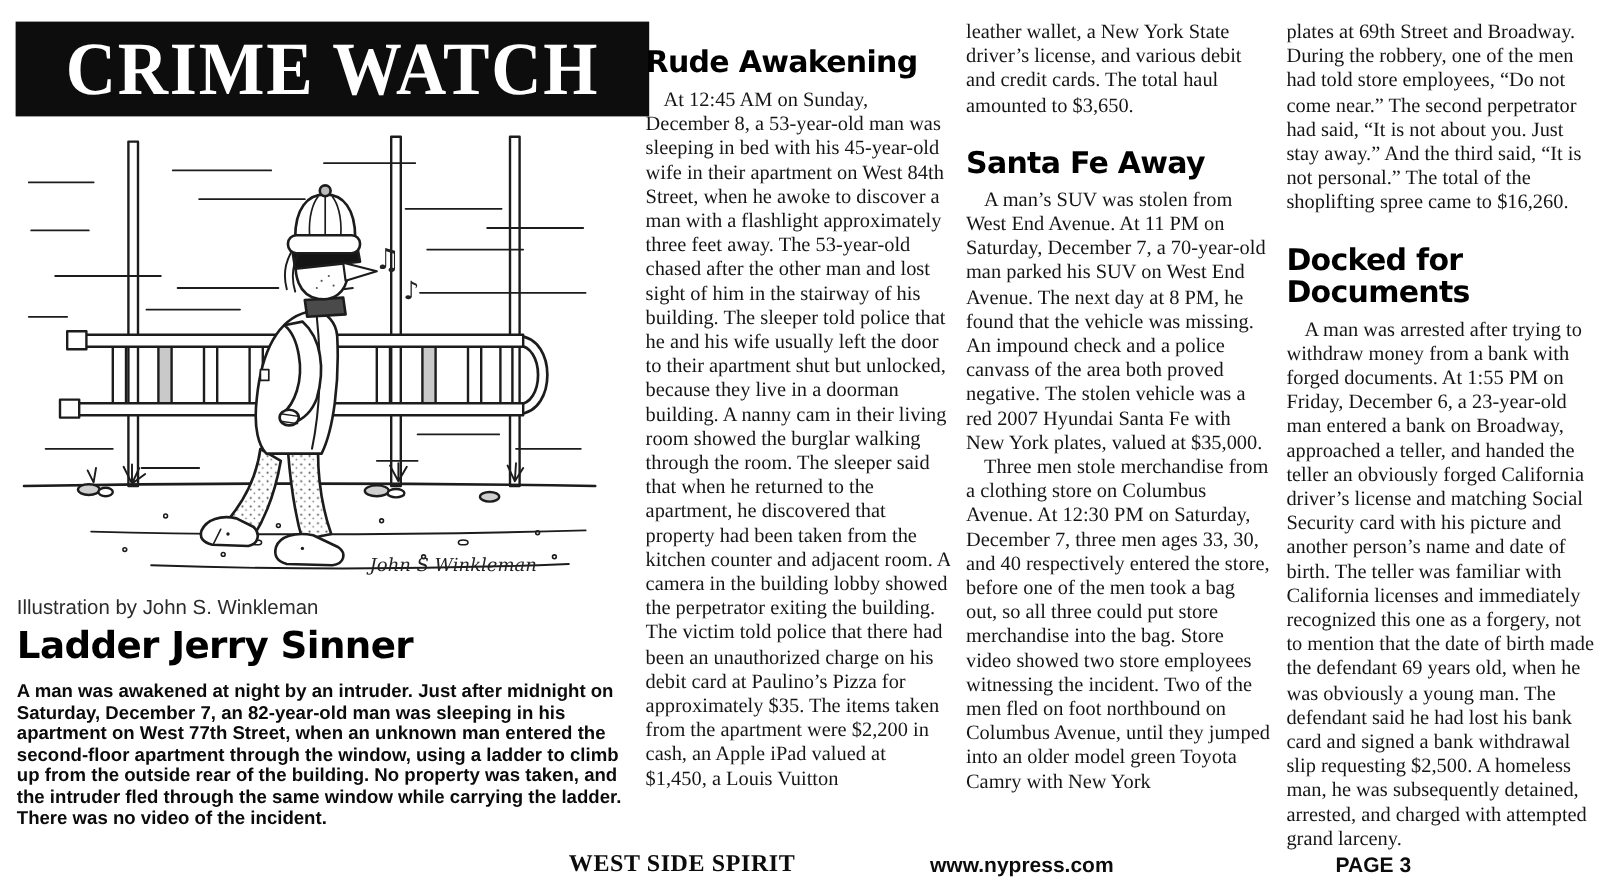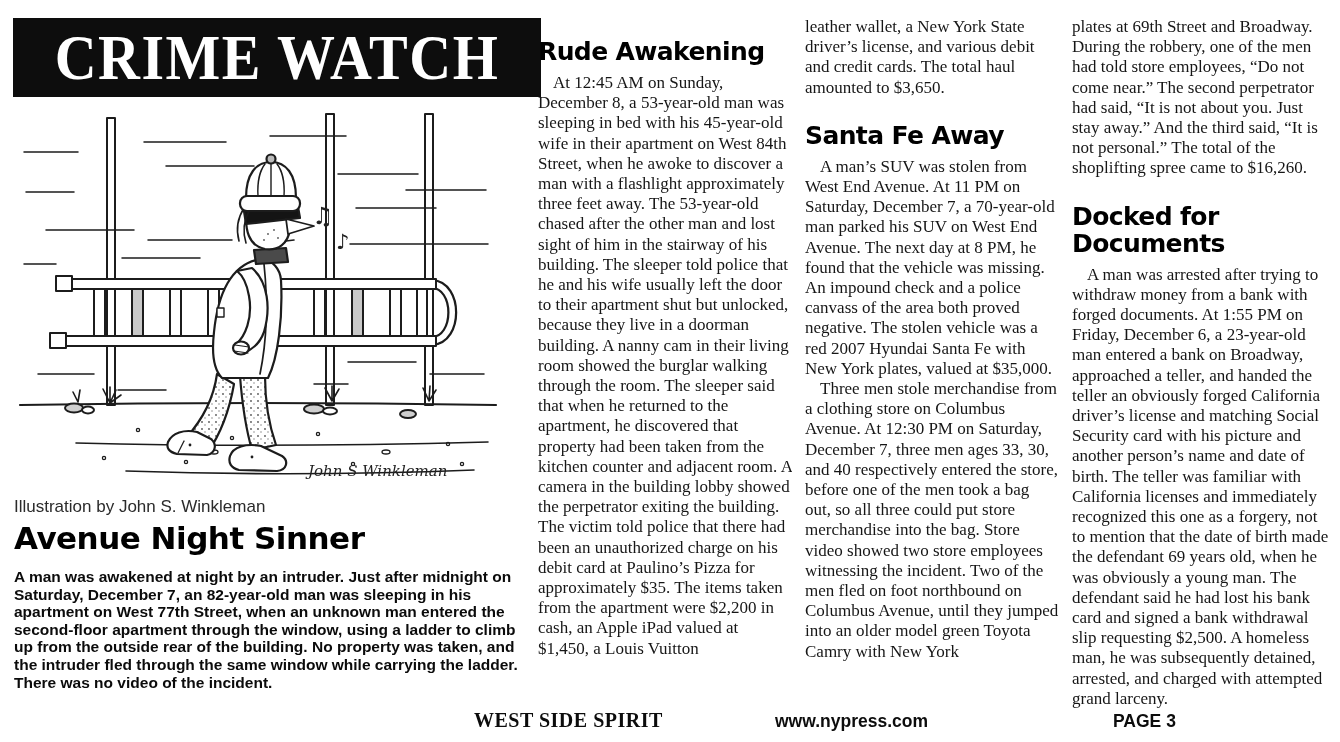--- a/index.html
+++ b/index.html
@@ -184,21 +184,21 @@
           <text x="294" y="112" font-family="DejaVu Sans, sans-serif" font-size="24">♫</text>
           <text x="318" y="137" font-family="DejaVu Sans, sans-serif" font-size="21">♪</text>
         </g>
 
         <text x="290" y="364" stroke="none" fill="#222" font-family="DejaVu Serif, serif" font-style="italic" font-size="15">John S Winkleman</text>
       </g>
     </svg>
   </figure>
 
   <div id="credit">Illustration by John S. Winkleman</div>
-  <h2 id="headline">Avenue Night Sinner</h2>
+  <h2 id="headline">Ladder Jerry Sinner</h2>
   <p id="lede">A man was awakened at night by an intruder. Just after midnight on Saturday, December 7, an 82-year-old man was sleeping in his apartment on West 77th Street, when an unknown man entered the second-floor apartment through the window, using a ladder to climb up from the outside rear of the building. No property was taken, and the intruder fled through the same window while carrying the ladder. There was no video of the incident.</p>
 
   <section class="col" id="col2">
     <h3 class="section-head">Rude Awakening</h3>
     <p class="body-text indent">At 12:45 AM on Sunday, December 8, a 53-year-old man was sleeping in bed with his 45-year-old wife in their apartment on West 84th Street, when he awoke to discover a man with a flashlight approximately three feet away. The 53-year-old chased after the other man and lost sight of him in the stairway of his building. The sleeper told police that he and his wife usually left the door to their apartment shut but unlocked, because they live in a doorman building. A nanny cam in their living room showed the burglar walking through the room. The sleeper said that when he returned to the apartment, he discovered that property had been taken from the kitchen counter and adjacent room. A camera in the building lobby showed the perpetrator exiting the building. The victim told police that there had been an unauthorized charge on his debit card at Paulino’s Pizza for approximately $35. The items taken from the apartment were $2,200 in cash, an Apple iPad valued at $1,450, a Louis Vuitton</p>
   </section>
 
   <section class="col" id="col3">
     <p class="body-text cont">leather wallet, a New York State driver’s license, and various debit and credit cards. The total haul amounted to $3,650.</p>
     <h3 class="section-head">Santa Fe Away</h3>

